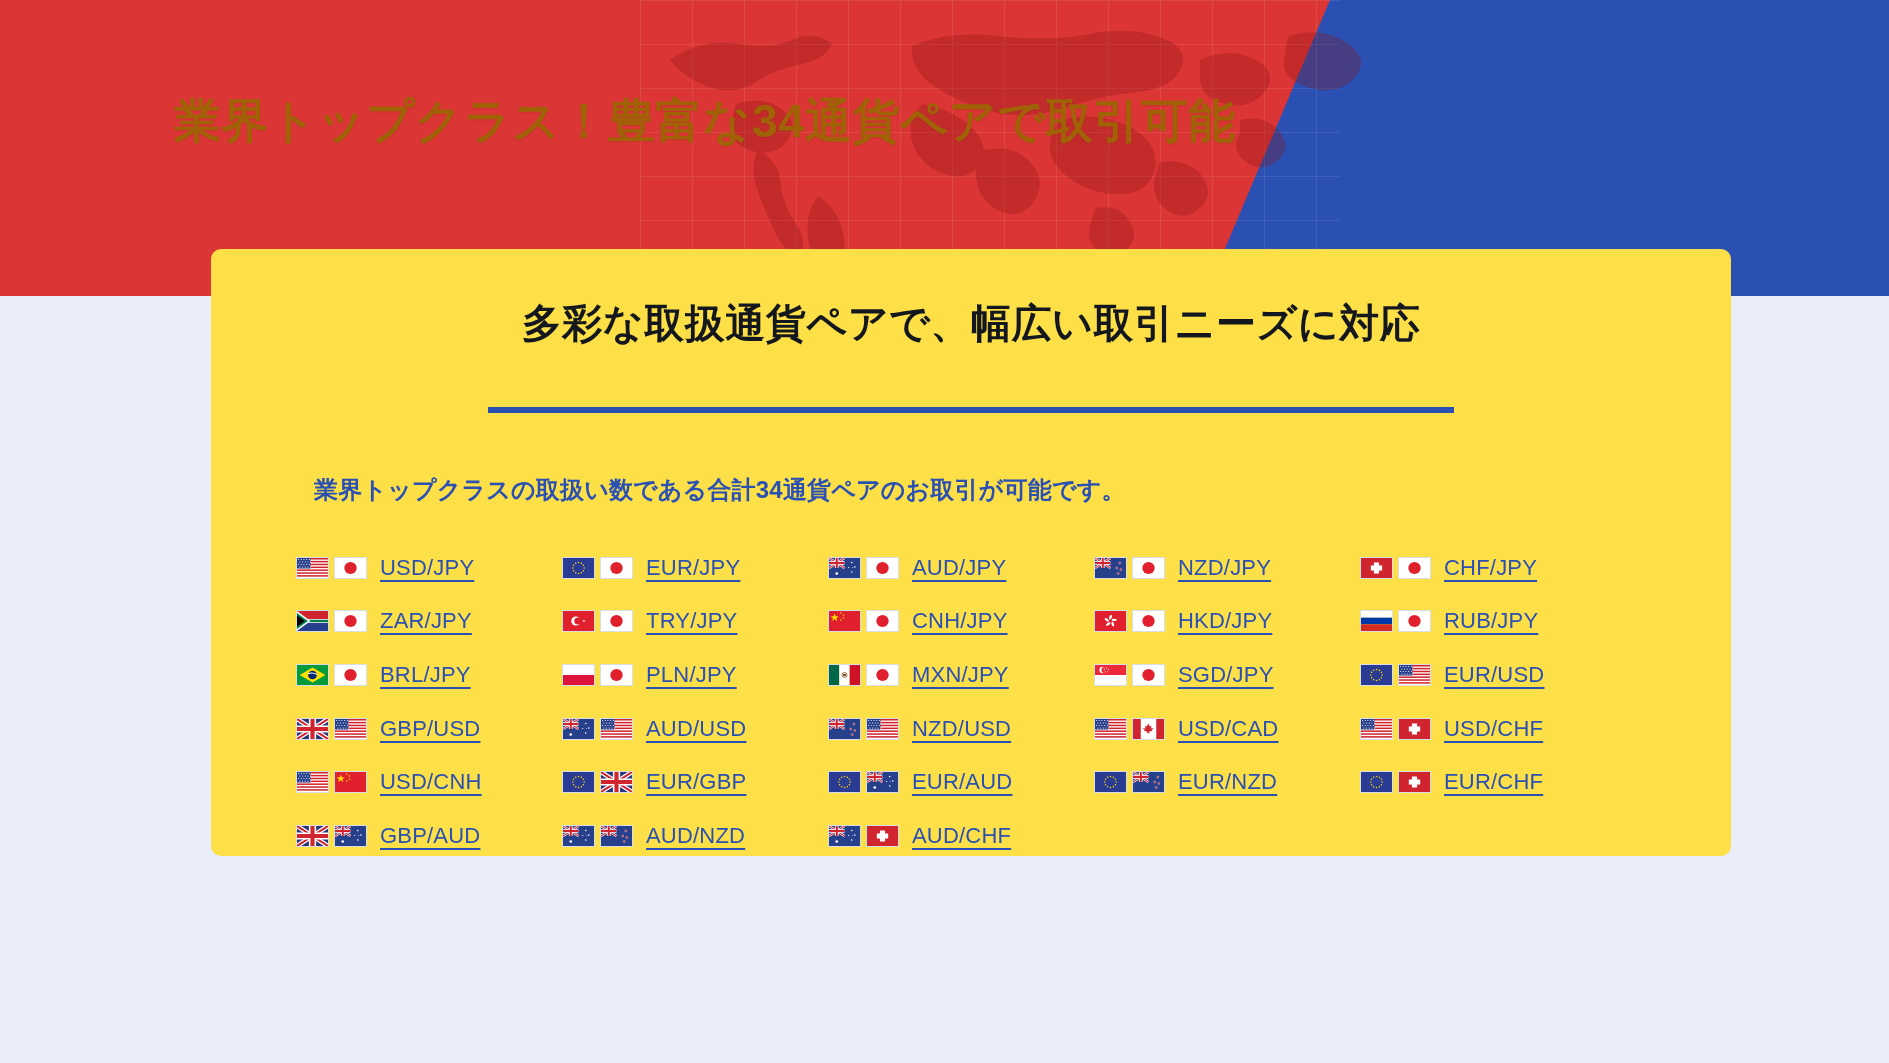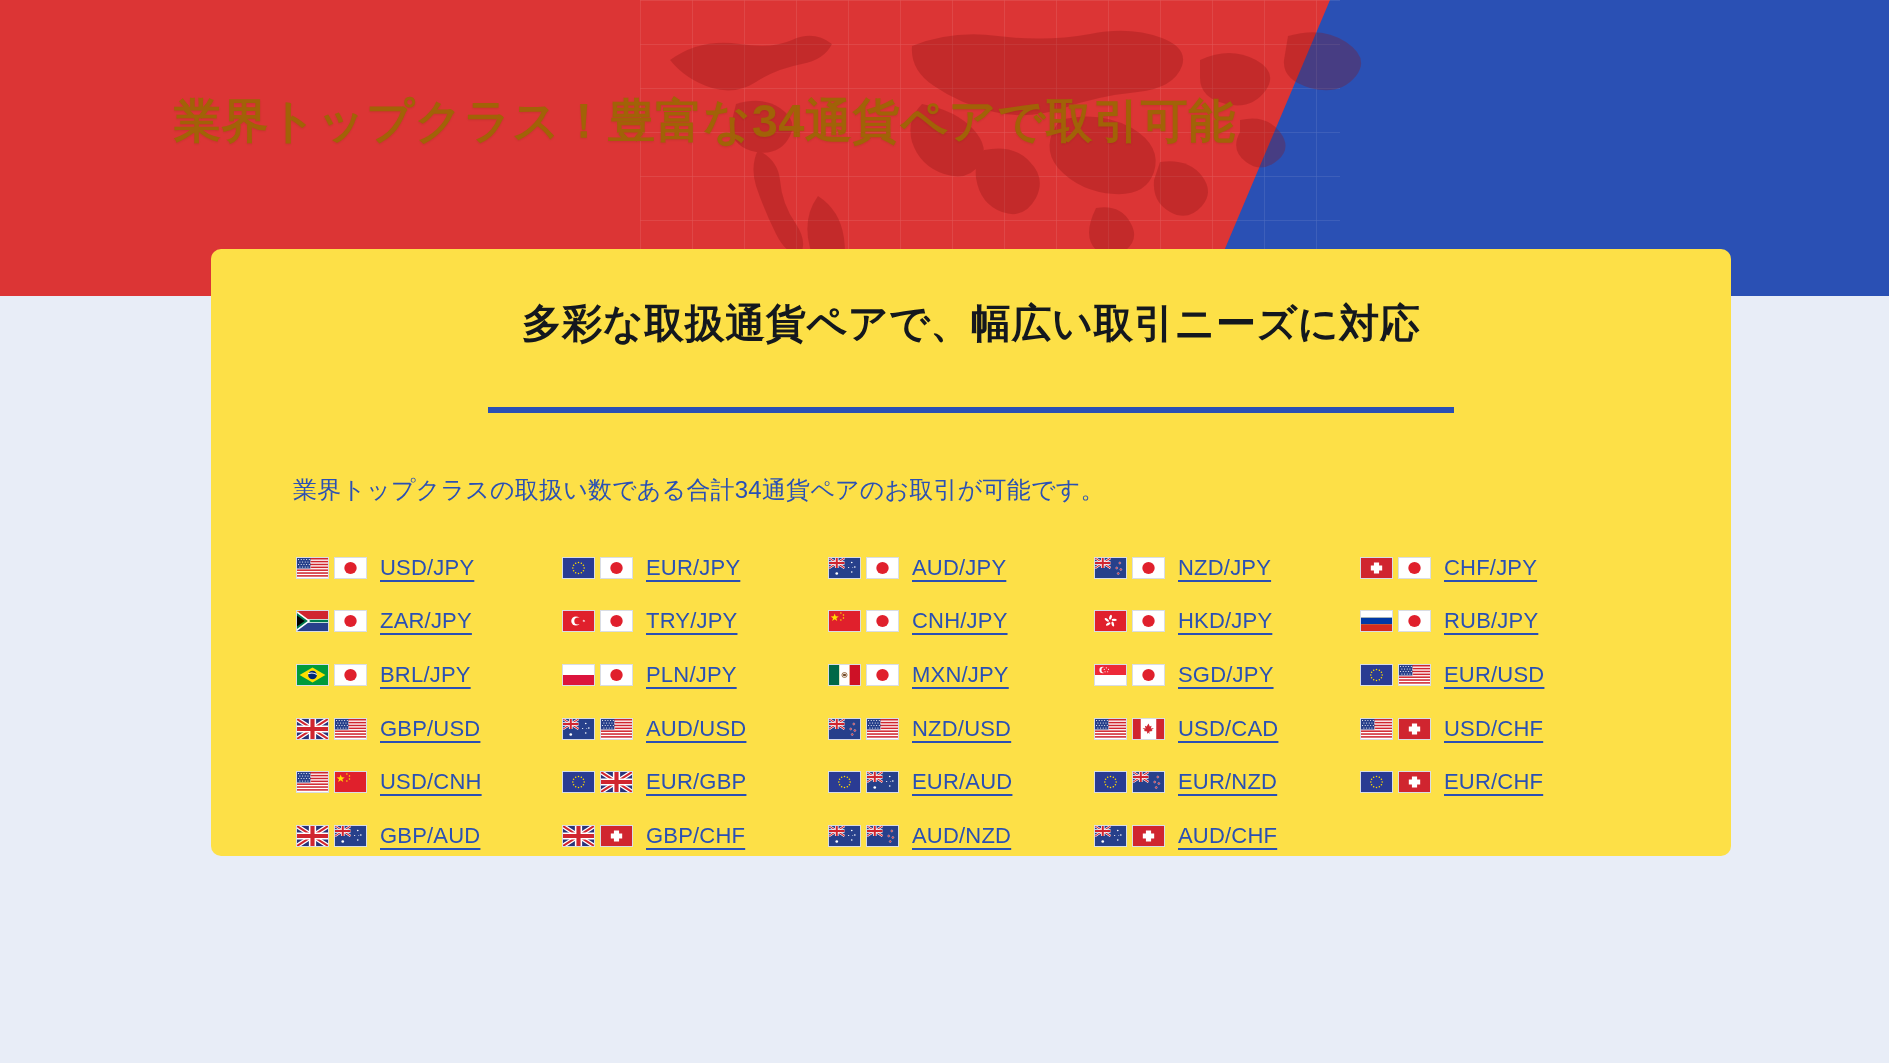--- a/index.html
+++ b/index.html
@@ -98,24 +98,24 @@
   .title-rule {
     position: absolute;
     left: 277px;
     top: 158px;
     width: 966px;
     height: 6px;
     background: #2a50b4;
   }
   .lead {
     position: absolute;
-    left: 82px;
+    left: 103px;
     top: 225px;
     font-size: 24px;
-    font-weight: normal;
+    font-weight: bold;
     color: #2a50b4;
     white-space: nowrap;
     letter-spacing: 0.2px;
   }
 
   
   .pair-grid {
     position: absolute;
     left: 85px;
     top: 292px;
@@ -1107,41 +1107,20 @@
               </g>
             </svg>
           </span>
         </span>
         <span class="pair-label">GBP/AUD</span>
       </a>
       <a class="pair" href="#">
         <span class="flags">
           <span class="flag">
             <svg viewBox="0 0 60 40" preserveAspectRatio="none">
-              <rect width="60" height="40" fill="#29337a"></rect>
-       <path d="M0 0 L60 40 M60 0 L0 40" stroke="#fff" stroke-width="9"></path>
-       <path d="M0 0 L60 40 M60 0 L0 40" stroke="#d0252f" stroke-width="4"></path>
-       <path d="M30 0 V40 M0 20 H60" stroke="#fff" stroke-width="14"></path>
-       <path d="M30 0 V40 M0 20 H60" stroke="#d0252f" stroke-width="8"></path>
-            </svg>
-          </span>
-          <span class="flag">
-            <svg viewBox="0 0 60 40" preserveAspectRatio="none">
-              <rect width="60" height="40" fill="#d0252f"></rect>
-       <rect x="25" y="9" width="10" height="22" fill="#fff"></rect>
-              <rect x="19" y="15" width="22" height="10" fill="#fff"></rect>
-            </svg>
-          </span>
-        </span>
-        <span class="pair-label">GBP/CHF</span>
-      </a>
-      <a class="pair" href="#">
-        <span class="flags">
-          <span class="flag">
-            <svg viewBox="0 0 60 40" preserveAspectRatio="none">
               <rect width="60" height="40" fill="#27408b"></rect>
        <g>
                 <rect width="30" height="20" fill="#27408b"></rect>
        <path d="M0 0 L30 20 M30 0 L0 20" stroke="#fff" stroke-width="4.5"></path>
        <path d="M0 0 L30 20 M30 0 L0 20" stroke="#d0252f" stroke-width="2"></path>
        <path d="M15 0 V20 M0 10 H30" stroke="#fff" stroke-width="7"></path>
        <path d="M15 0 V20 M0 10 H30" stroke="#d0252f" stroke-width="4"></path>
               </g>
        <g fill="#fff">
                 <circle cx="15" cy="31" r="2.6"></circle>

